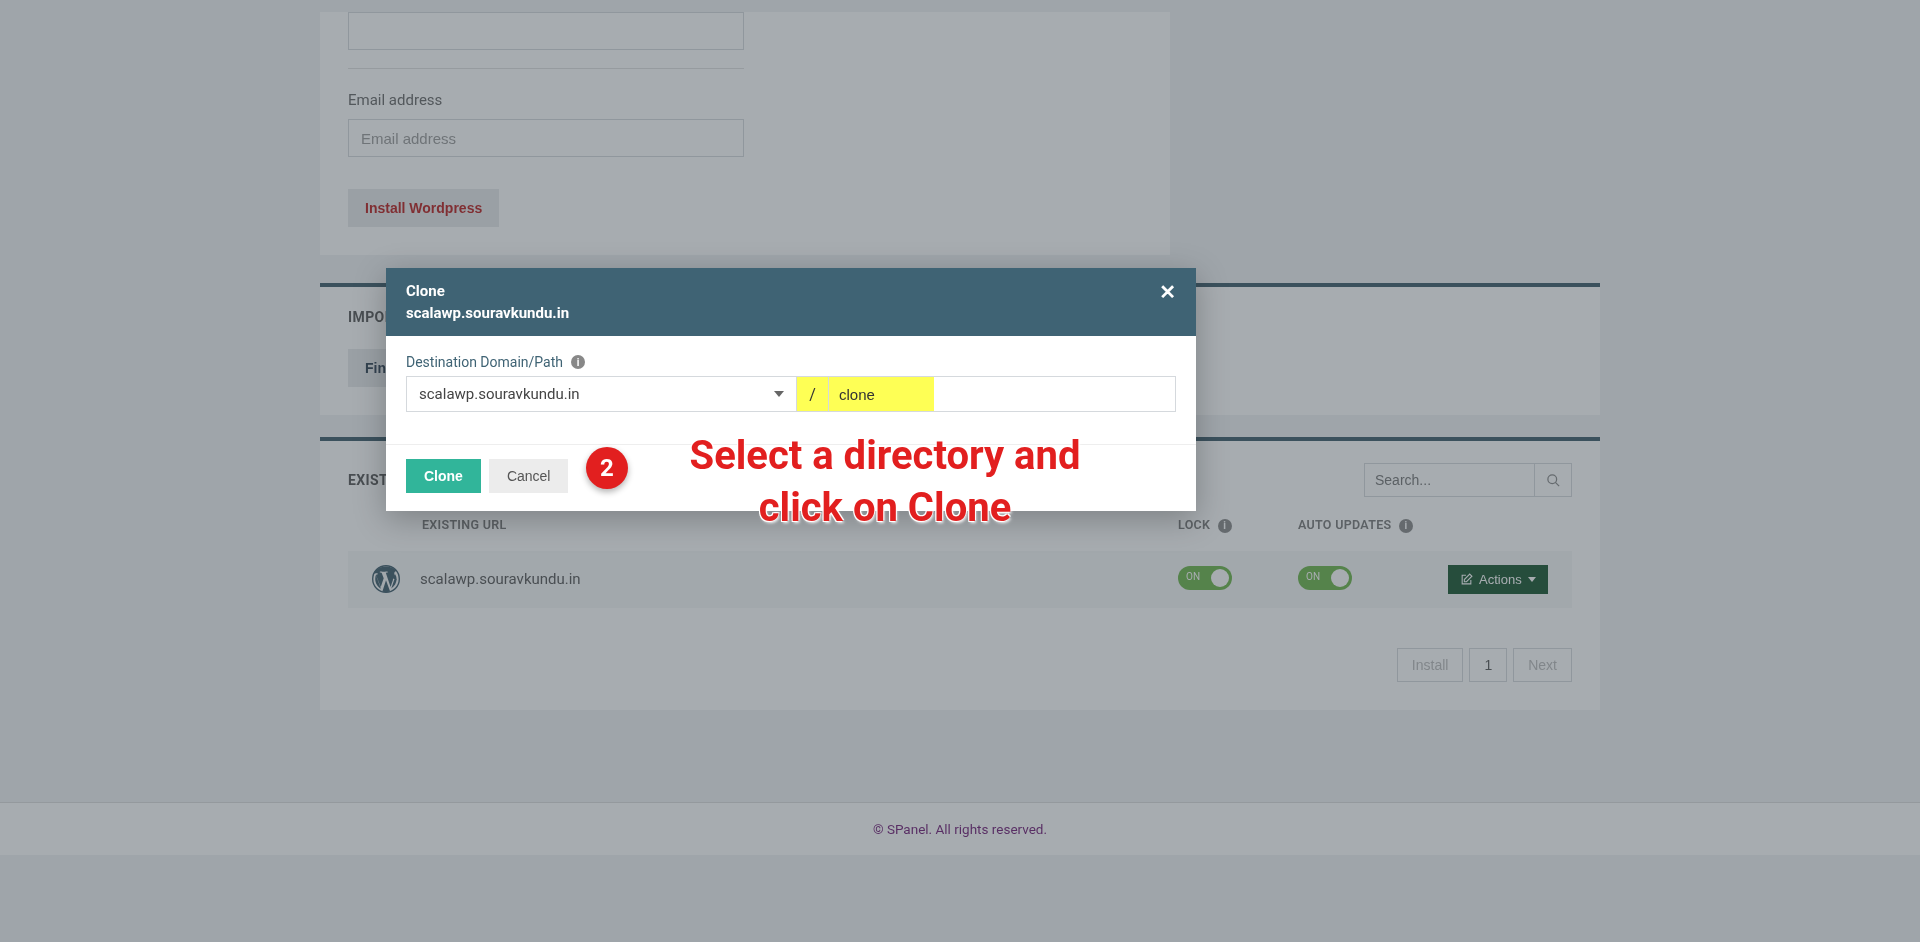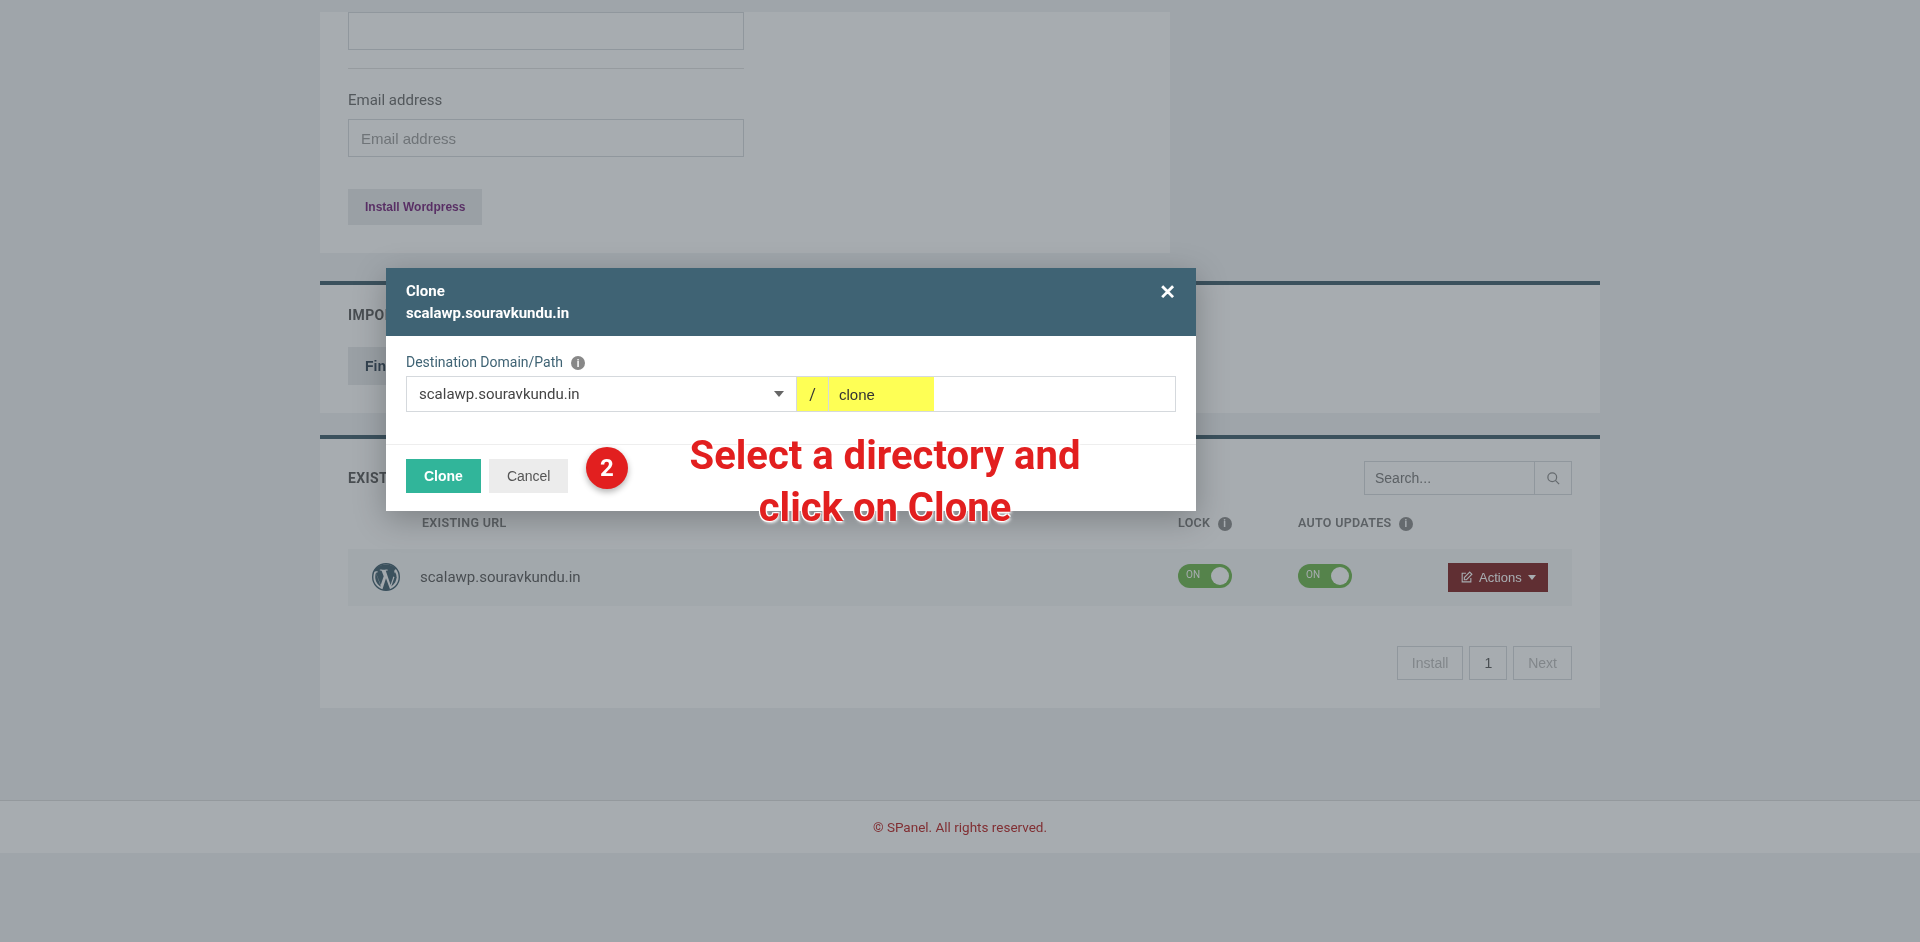--- a/index.html
+++ b/index.html
@@ -29,24 +29,24 @@
   font-size: 15px;
   color: #666;
   background: #fff;
 }
 .text-input::placeholder { color: #999; }
 .btn-grey {
   background: #e7e9eb;
   border: 1px solid #e7e9eb;
   padding: 10px 16px;
   font-weight: 600;
-  color: #701a75;
+  color: #b91c1c;
   margin-top: 32px;
   cursor: pointer;
-  font-size: 12px;
+  font-size: 14px;
 }
 
 
 .panel {
   background: #fff;
   border-top: 4px solid #3b5968;
   padding: 22px 28px 28px 28px;
   margin-bottom: 22px;
 }
 .panel-title {
@@ -108,21 +108,21 @@
   background: #6ab447; display: inline-block;
 }
 .toggle .knob {
   position: absolute; right: 3px; top: 3px;
   width: 18px; height: 18px; border-radius: 50%; background: #fff;
 }
 .toggle .on-lbl {
   position: absolute; left: 8px; top: 5px; color: #fff; font-size: 10px;
 }
 .actions-btn {
-  background: #7f1d1d;
+  background: #14532d;
   color: #fff;
   border: none;
   padding: 7px 12px;
   font-size: 13px;
   display: inline-flex; align-items: center; gap: 6px;
   cursor: pointer;
 }
 
 .info-ic {
   display: inline-flex; width: 14px; height: 14px; border-radius: 50%;
@@ -136,41 +136,41 @@
 }
 .pg-btn {
   border: 1px solid #d5d9dd; background: #fff; color: #bbb;
   padding: 8px 14px; font-size: 14px;
 }
 .pg-btn.active { color: #555; }
 
 
 .footer {
   border-top: 1px solid #ddd; margin-top: 30px;
-  text-align: center; padding: 18px 0; color: #b91c1c; font-size: 13.5px;
+  text-align: center; padding: 18px 0; color: #701a75; font-size: 13.5px;
   background: #fff;
 }
 
 
 .modal {
   position: absolute; left: 386px; top: 268px; width: 810px;
   background: #fff;
   box-shadow: 0 8px 30px rgba(0,0,0,0.25);
   z-index: 50;
 }
 .modal-head {
   background: #3f6374; color: #fff;
   padding: 14px 20px;
   display: flex; justify-content: space-between; align-items: flex-start;
 }
 .modal-title { font-weight: 700; font-size: 15px; }
 .modal-sub { font-weight: 700; font-size: 15px; margin-top: 4px; }
 .close-x { font-size: 20px; font-weight: 700; cursor: pointer; line-height: 1; }
 .modal-body { padding: 18px 20px 10px 20px; }
-.modal-label { color: #3f6374; font-size: 14px; margin-bottom: 6px; display: flex; align-items: flex-end; gap: 4px; }
+.modal-label { color: #3f6374; font-size: 14px; margin-bottom: 6px; display: flex; align-items: center; gap: 4px; }
 .domain-row { display: flex; border: 1px solid #d5d9dd; }
 .domain-select {
   flex: 0 0 390px; padding: 8px 12px; font-size: 15px; color: #444;
   border: none; border-right: 1px solid #d5d9dd; display: flex;
   justify-content: space-between; align-items: center; cursor: pointer;
 }
 .slash-box {
   background: #feff55; width: 32px; display: flex; align-items: center; justify-content: center;
   border-right: 1px solid #d5d9dd; color: #333; font-size: 16px;
 }

